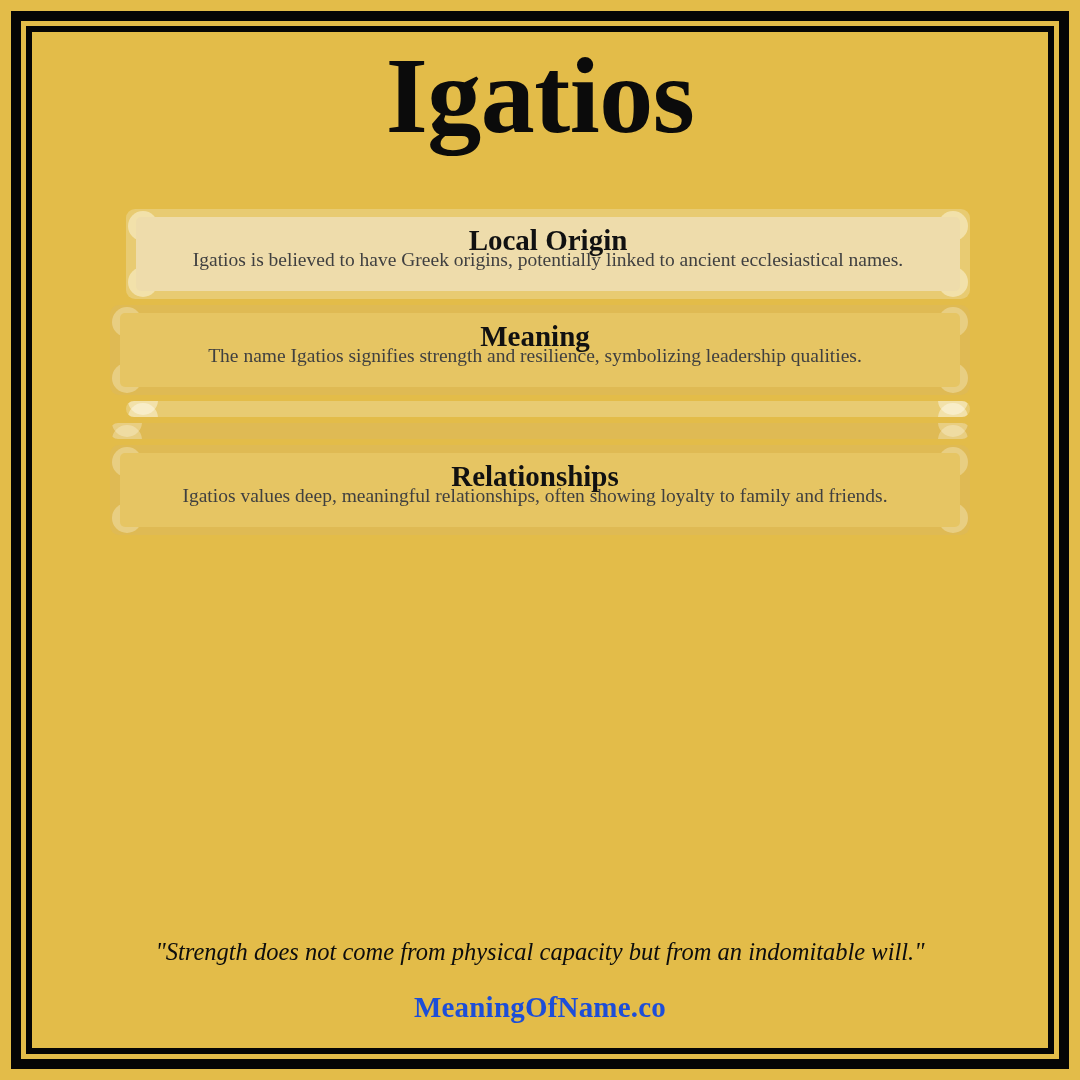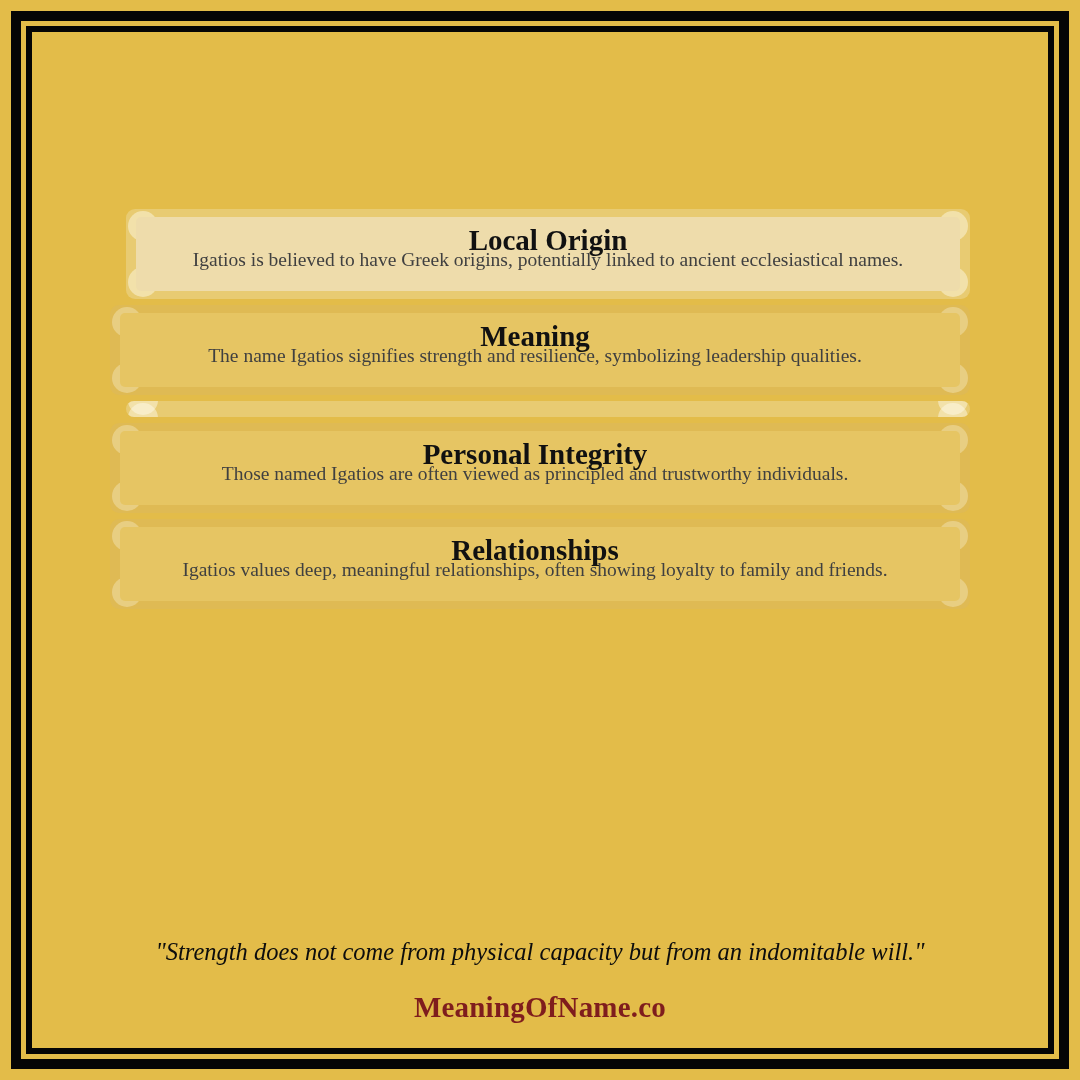--- a/index.html
+++ b/index.html
@@ -151,35 +151,36 @@
     font-style: italic;
     color: #0d0d0d;
     font-family: "Liberation Serif", "DejaVu Serif", serif;
   }
 
   .brand {
     margin: 26px 0 0 0;
     font-size: 29px;
     line-height: 1.1;
     font-weight: bold;
-    color: #7f1d1d;
+    color: #1d4ed8;
     letter-spacing: 0.2px;
     font-family: "Liberation Serif", "DejaVu Serif", serif;
   }
 </style>
 </head>
 <body>
 
 <div class="poster">
 
   <div class="frame-outer"></div>
   <div class="frame-inner"></div>
 
   <div class="content">
 
+    <h1 class="title">Igatios</h1>
 
     <div class="cards">
 
       <div class="card light">
         <span class="rivet tl"></span>
         <span class="rivet tr"></span>
         <span class="rivet bl"></span>
         <span class="rivet br"></span>
         <div class="card-inner">
           <h2 class="card-title">Local Origin</h2>
@@ -203,24 +204,20 @@
         <span class="rivet tr"></span>
         <span class="rivet bl"></span>
         <span class="rivet br"></span>
       </div>
 
       <div class="card dark">
         <span class="rivet tl"></span>
         <span class="rivet tr"></span>
         <span class="rivet bl"></span>
         <span class="rivet br"></span>
-        <div class="card-inner">
-          <h2 class="card-title">Personal Integrity</h2>
-          <p class="card-body">Those named Igatios are often viewed as principled and trustworthy individuals.</p>
-        </div>
       </div>
 
 
       <div class="card dark">
         <span class="rivet tl"></span>
         <span class="rivet tr"></span>
         <span class="rivet bl"></span>
         <span class="rivet br"></span>
         <div class="card-inner">
           <h2 class="card-title">Relationships</h2>

